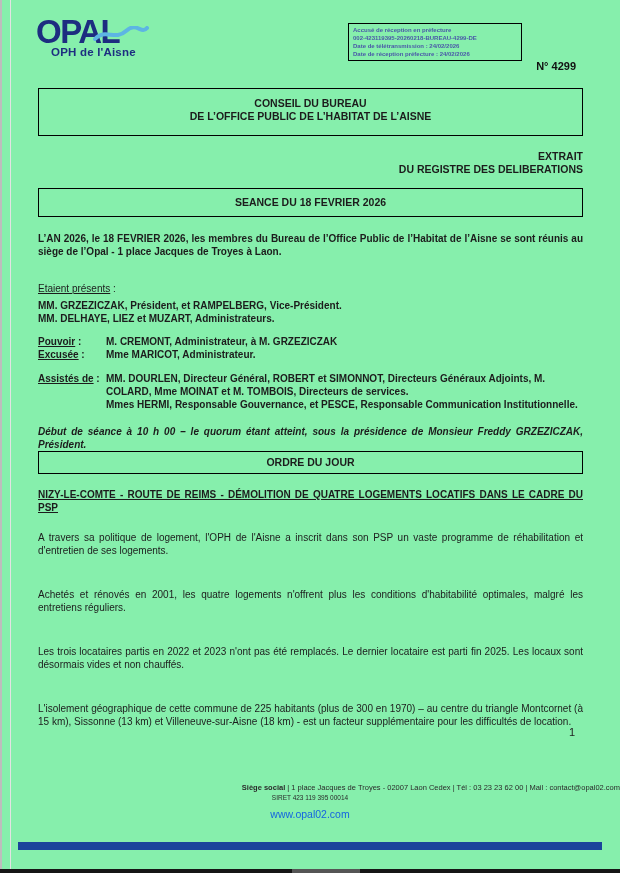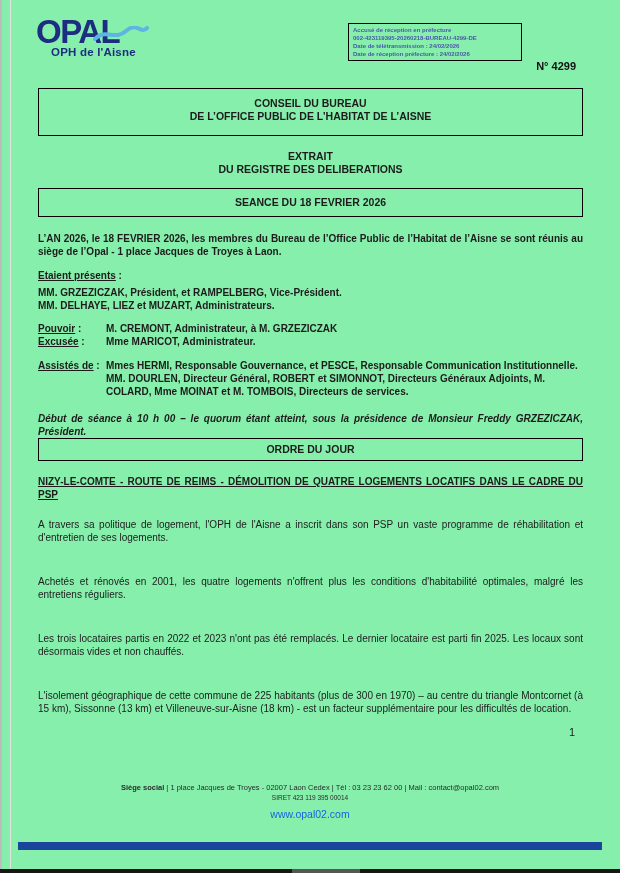--- a/index.html
+++ b/index.html
@@ -35,50 +35,50 @@
     font-weight:bold;
   }
 
   .doc-number { position:absolute; right:44px; top:60px; font-size:11px; font-weight:bold; color:#111; }
 
   
   .content { position:absolute; left:38px; top:88px; width:545px; font-size:10px; }
 
   .boxed { border:1px solid #000; text-align:center; font-weight:bold; }
   .title-box { padding:8px 0 12px; font-size:10.5px; line-height:13px; }
-  .extrait { margin-top:14px; text-align:center; font-weight:bold; font-size:10.5px; line-height:13px; }
+  .extrait { margin-top:14px; text-align:right; font-weight:bold; font-size:10.5px; line-height:13px; }
   .seance-box { margin-top:12px; padding:7px 0; font-size:10.5px; line-height:13px; }
 
   .para { text-align:justify; line-height:12.5px; }
   .b { font-weight:bold; }
   .ul { text-decoration:underline; }
 
   .intro { margin-top:16px; font-weight:bold; }
-  .present-label { margin-top:11px; font-weight:bold; line-height:13px; }
+  .present-label { margin-top:24px; font-weight:normal; line-height:13px; }
   .present-lines { margin-top:4px; font-weight:bold; line-height:13px; }
 
   .row { display:flex; margin-top:0; font-weight:bold; line-height:13px; }
   .row-label { flex:0 0 68px; }
   .row-content { flex:1; }
   .mt10 { margin-top:10px; }
   .mt11 { margin-top:11px; }
 
   .quorum { margin-top:14px; font-weight:bold; font-style:italic; line-height:13px; }
 
   .ordre-box { padding:4px 0; font-size:10.5px; line-height:13px; }
 
   .subject { margin-top:14px; font-weight:bold; text-decoration:underline; text-align:justify; line-height:13px; }
 
   .body-para { margin-top:32px; }
   .body-para.first { margin-top:18px; }
 
   .page-number { position:absolute; right:45px; top:726px; font-size:11px; color:#222; }
 
   
-  .footer-line { position:absolute; left:0; top:783px; width:100%; text-align:center; font-size:7.5px; color:#2a2a2a; }
+  .footer-line { position:absolute; left:0; top:783px; width:100%; text-align:right; font-size:7.5px; color:#2a2a2a; }
   .footer-siret { position:absolute; left:0; top:794px; width:100%; text-align:center; font-size:6.5px; color:#2a2a2a; }
   .footer-url { position:absolute; left:0; top:808px; width:100%; text-align:center; font-size:10.5px; font-weight:normal; color:#1565e0; }
   .footer-bar { position:absolute; left:18px; top:842px; width:584px; height:8px; background:#1b449b; }
 </style>
 </head>
 <body>
 
 <div class="page">
 
   <div class="edge-left"></div>
@@ -138,22 +138,22 @@
         <span class="ul">Excusée</span><span> :</span>
       </div>
       <div class="row-content">Mme MARICOT, Administrateur.</div>
     </div>
 
     <div class="row mt11">
       <div class="row-label">
         <span class="ul">Assistés de</span><span> :</span>
       </div>
       <div class="row-content">
+        <div>MM. DOURLEN, Directeur Général, ROBERT et SIMONNOT, Directeurs Généraux Adjoints, M. COLARD, Mme MOINAT et M. TOMBOIS, Directeurs de services.</div>
         <div>Mmes HERMI, Responsable Gouvernance, et PESCE, Responsable Communication Institutionnelle.</div>
-        <div>MM. DOURLEN, Directeur Général, ROBERT et SIMONNOT, Directeurs Généraux Adjoints, M. COLARD, Mme MOINAT et M. TOMBOIS, Directeurs de services.</div>
       </div>
     </div>
 
     <p class="para quorum">Début de séance à 10 h 00 – le quorum étant atteint, sous la présidence de Monsieur Freddy GRZEZICZAK, Président.</p>
 
     <div class="boxed ordre-box">ORDRE DU JOUR</div>
 
     <p class="subject">NIZY-LE-COMTE - ROUTE DE REIMS - DÉMOLITION DE QUATRE LOGEMENTS LOCATIFS DANS LE CADRE DU PSP</p>
 
     <p class="para body-para first">A travers sa politique de logement, l'OPH de l'Aisne a inscrit dans son PSP un vaste programme de réhabilitation et d'entretien de ses logements.</p>

